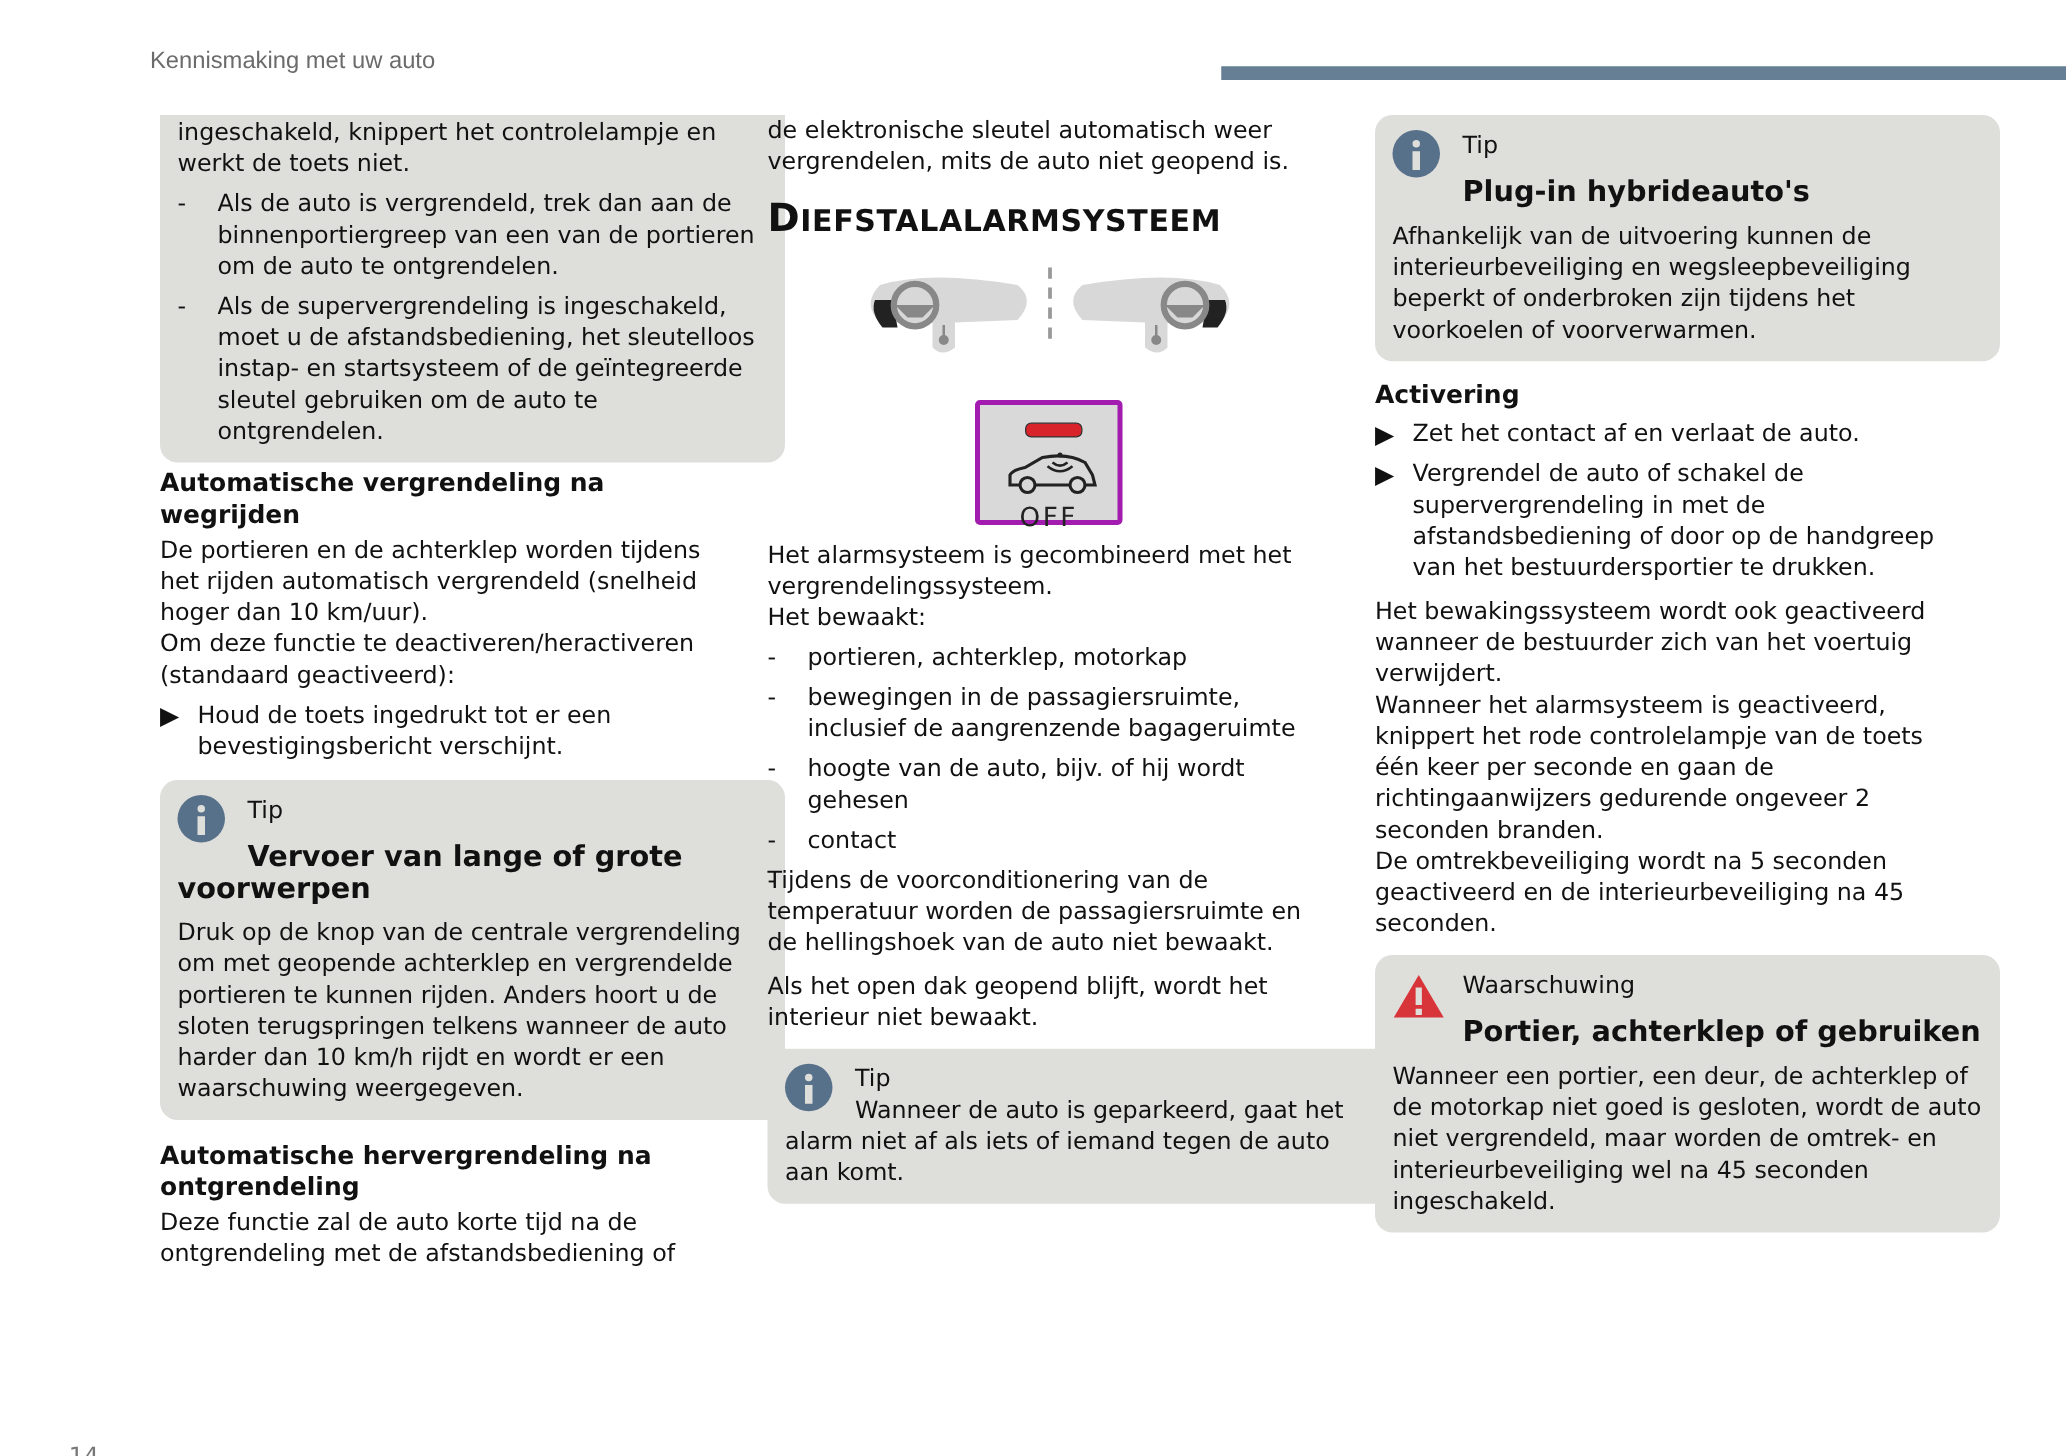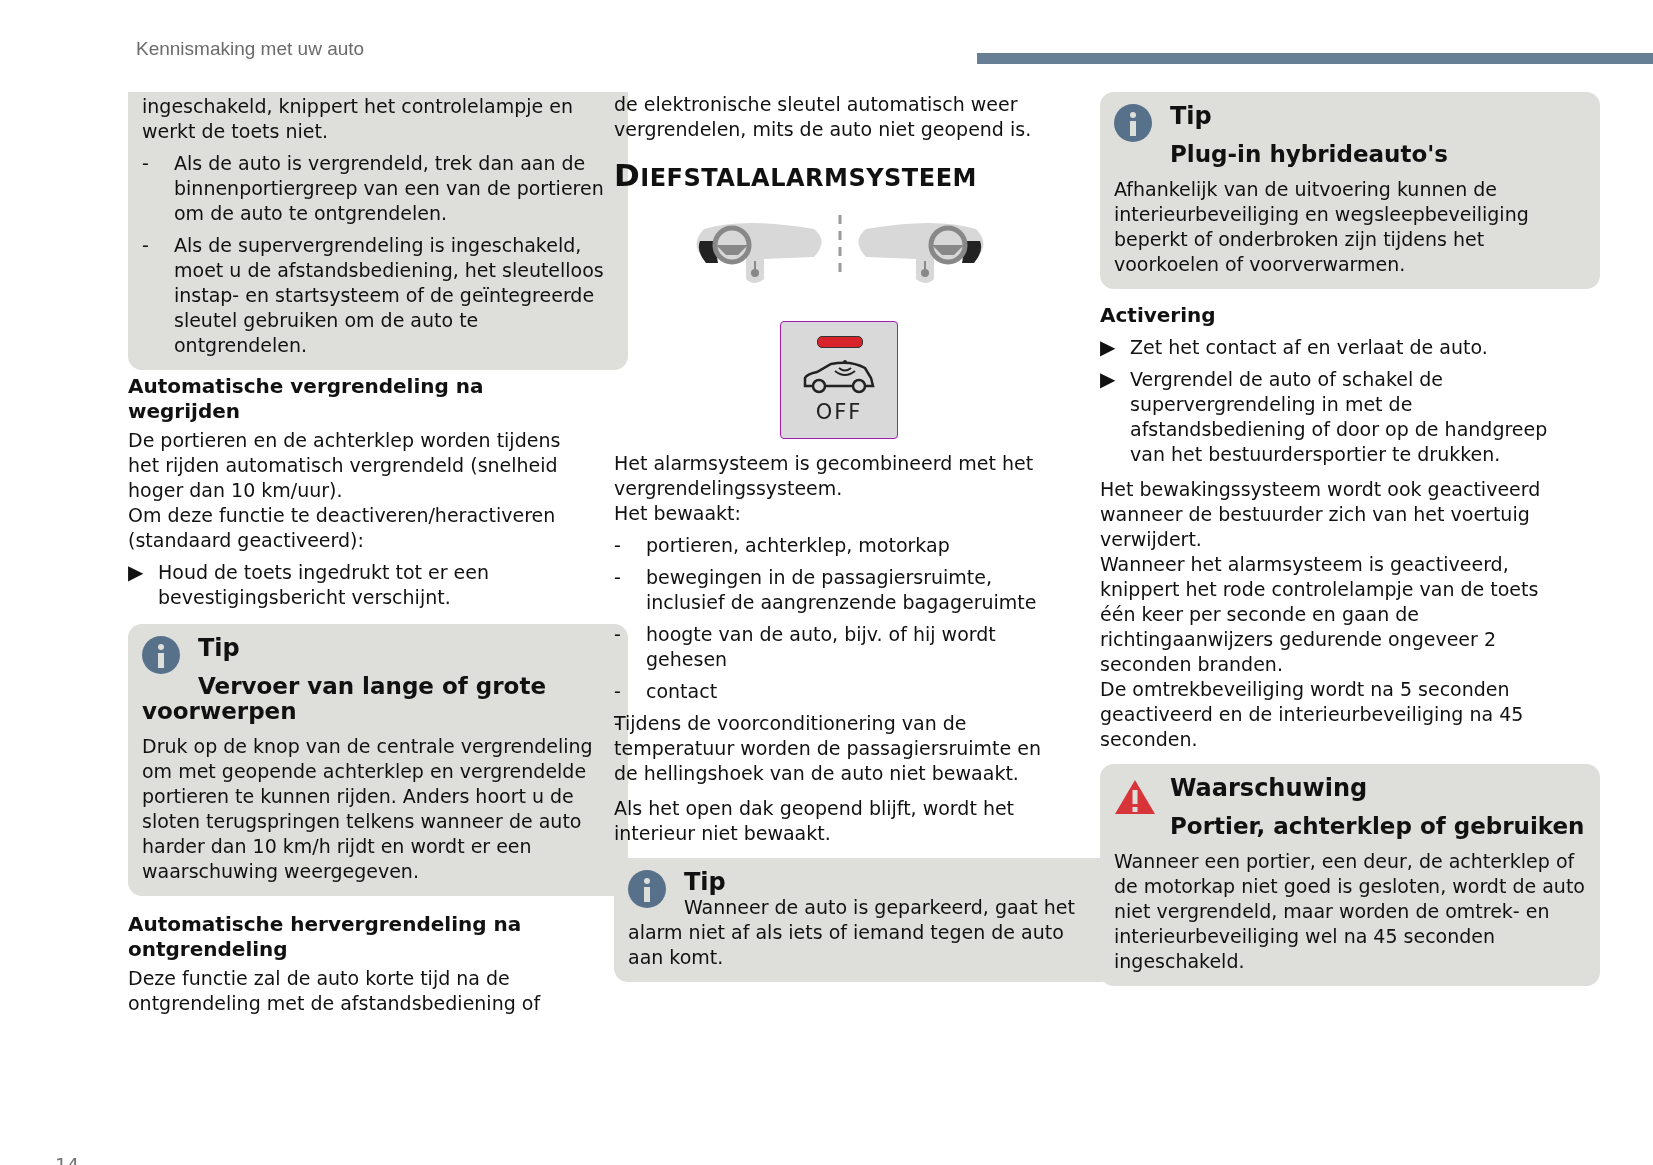--- a/index.html
+++ b/index.html
@@ -1,21 +1,21 @@
 <!DOCTYPE html>
 <html><head>
 <meta charset="utf-8">
 <style>
   html, body { margin: 0; padding: 0; background: #ffffff; }
   body {
     width: 1653px; height: 1165px; position: relative; overflow: hidden;
     font-family: "DejaVu Sans", sans-serif; color: #111111;
   }
   .running-header {
-    position: absolute; left: 136px; top: 38px;
+    position: absolute; left: 120px; top: 38px;
     font-family: "Liberation Sans", sans-serif; font-size: 19px; color: #6b6b6b;
   }
   .header-bar {
     position: absolute; left: 977px; top: 53px; width: 676px; height: 11px;
     background: #667f94;
   }
   .page-number {
     position: absolute; left: 55px; top: 1154px;
     font-family: "DejaVu Sans", sans-serif; font-weight: normal; font-size: 19px; color: #777777;
   }
@@ -45,26 +45,26 @@
   }
   h2 .big { font-size: 31px; }
   .tip-head { position: relative; padding-left: 56px; min-height: 40px; }
   .info-icon {
     position: absolute; left: 0; top: 0; width: 38px; height: 38px; border-radius: 50%;
     background: #58718a; display: flex; align-items: center; justify-content: center;
   }
   .info-icon .i-dot { position: absolute; top: 8px; width: 6px; height: 6px; background: #dededb; border-radius: 3px; }
   .info-icon .i-bar { position: absolute; top: 17px; width: 6px; height: 15px; background: #dededb; }
   .warn-icon { position: absolute; left: 0; top: 2px; width: 42px; height: 38px; }
-  .tip-title { font-weight: bold; font-size: 24px; }
+  .tip-title { font-weight: normal; font-size: 19px; }
   .tip-subtitle { font-weight: bold; font-size: 23px; }
   .illus { position: relative; width: 452px; height: 90px; margin-top: 18px; }
   .alarm-button {
-    position: relative; margin: 20px 0 0 166px; width: 118px; height: 118px;
-    border: 1px solid #a21caf; border-radius: 4px; background: #d9d9d9; box-sizing: border-box;
+    position: relative; margin: 20px 0 0 166px; width: 118px; height: 100px;
+    border: 4px solid #a21caf; border-radius: 4px; background: #d9d9d9; box-sizing: border-box;
   }
   .alarm-led { position: absolute; left: 36px; top: 14px; width: 44px; height: 10px; border-radius: 5px; background: #d8232a; border: 1px solid #333; }
   .alarm-off { position: absolute; left: 0; width: 100%; top: 78px; text-align: center; font-family: "DejaVu Sans", sans-serif; font-size: 21px; letter-spacing: 2px; color: #222; }
   .alarm-car { position: absolute; left: 20px; top: 36px; width: 76px; height: 40px; }
 </style>
 </head>
 <body>
 
 <div class="running-header">Kennismaking met uw auto</div>
 <div class="header-bar"></div>

